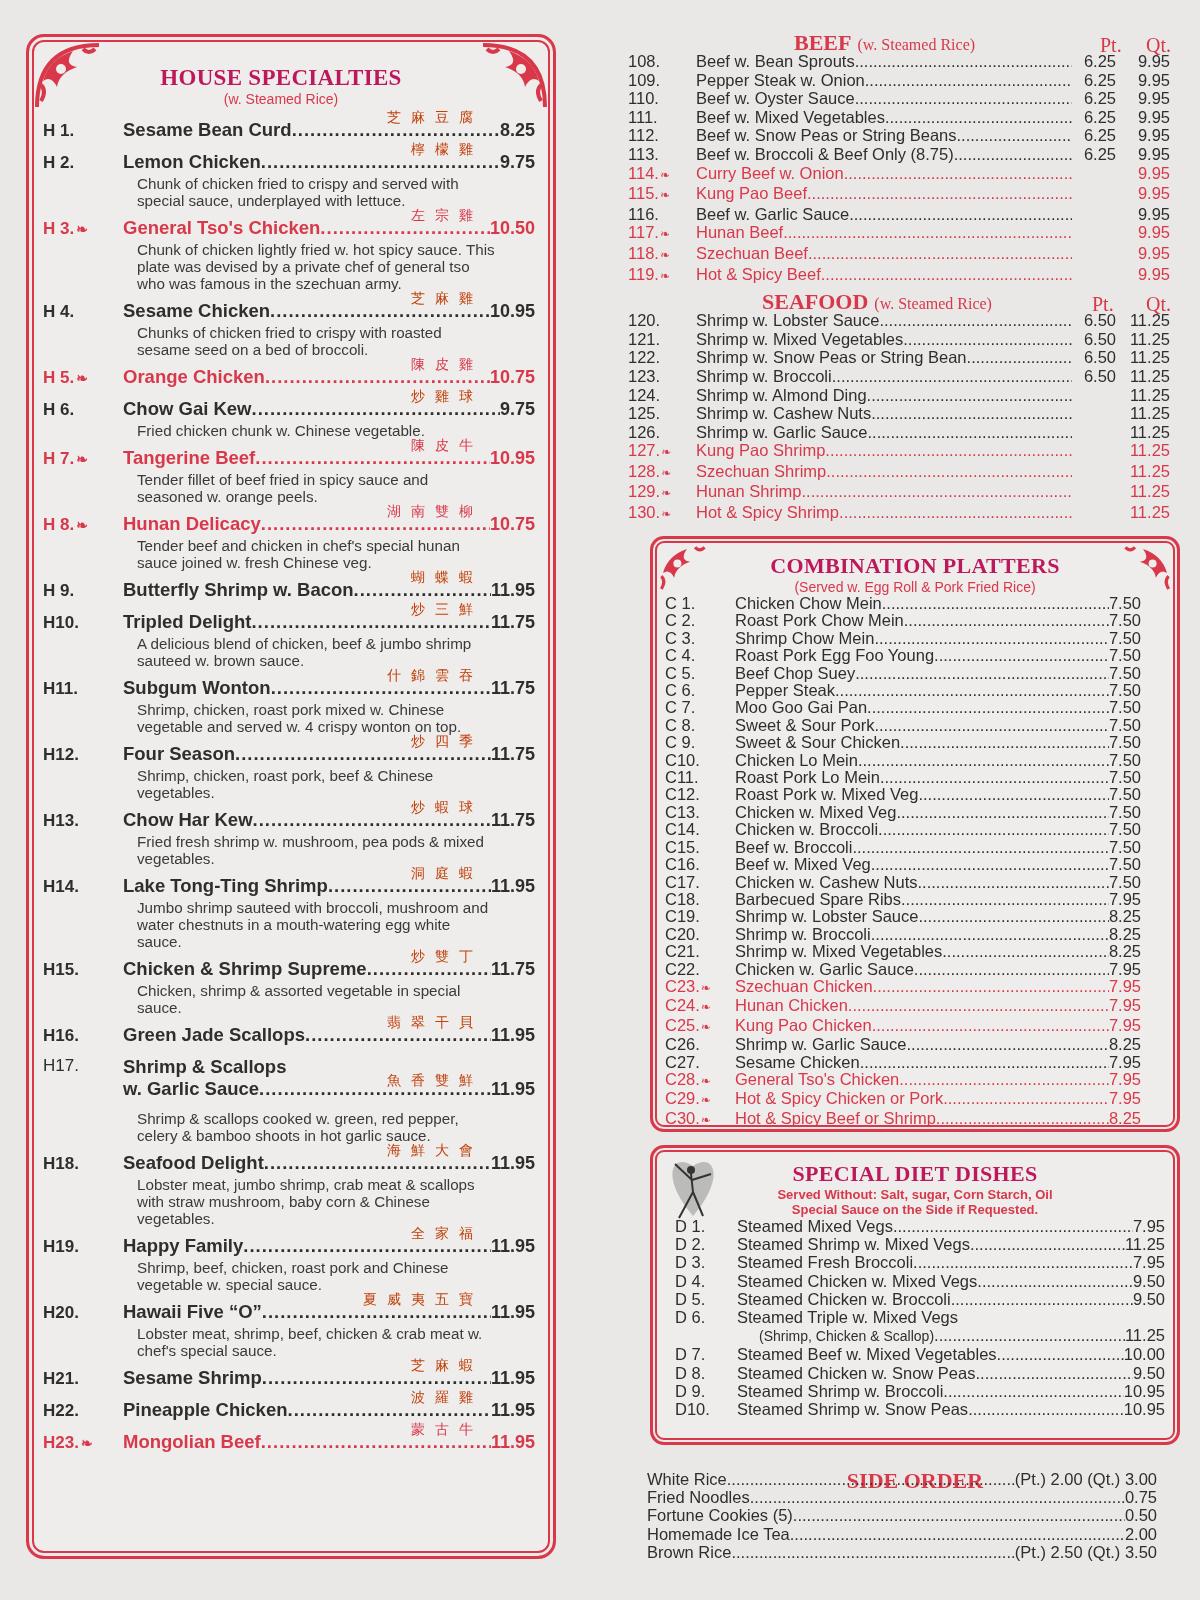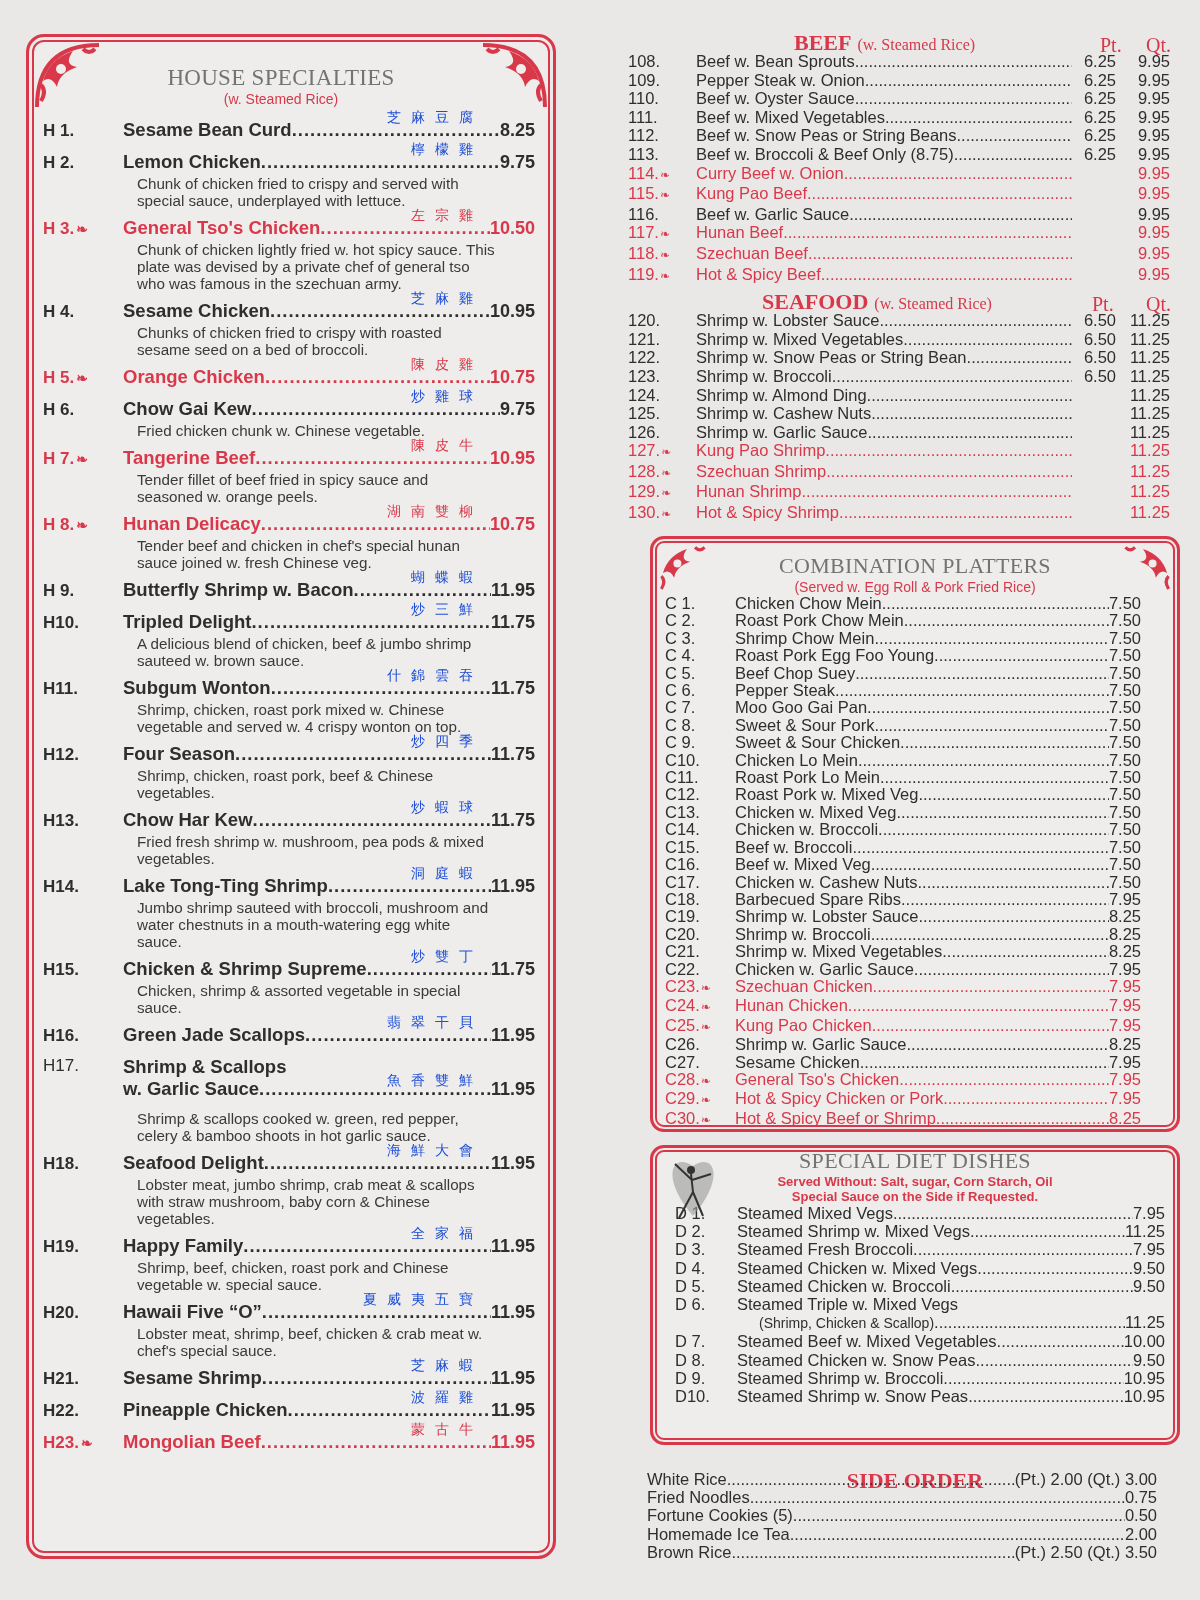--- a/index.html
+++ b/index.html
@@ -18,38 +18,38 @@
     box-shadow: inset 0 0 0 3px #ebeae8, inset 0 0 0 5px #d8384a;
     background: #eeedeb;
   }
   .corner {
     position: absolute; width: 70px; height: 70px; color: #d8384a;
   }
   .corner svg { width: 100%; height: 100%; }
   .corner.tl { left: 4px; top: 4px; }
   .corner.tr { right: 4px; top: 4px; transform: scaleX(-1); }
   .panel-title {
-    font-family: "Liberation Serif", serif; font-weight: normal;
-    font-size: 23px; color: #737373; text-align: center; letter-spacing: 0.3px;
+    font-family: "Liberation Serif", serif; font-weight: bold;
+    font-size: 23px; color: #be185d; text-align: center; letter-spacing: 0.3px;
   }
   .panel-sub { font-size: 14px; color: #d8384a; text-align: center; }
   .house-panel .panel-title { margin-top: 28px; padding-right: 20px; }
   .house-panel .panel-sub { padding-right: 20px; margin-bottom: 4px; }
 
   .h-item { position: relative; padding-left: 14px; padding-right: 18px; }
   .h-line { display: flex; align-items: baseline; font-weight: bold; font-size: 18.5px; height: 32px; padding-top: 8px; }
   .h-num { width: 80px; flex: 0 0 80px; font-size: 17px; display: flex; align-items: baseline; }
   .h-num .pep { margin-left: 2px; font-size: 14px; }
   .h-name { white-space: nowrap; }
   .h-dots { flex: 1; overflow: hidden; white-space: nowrap; letter-spacing: 1px; position: relative; }
   .h-dots::after { content: "........................................................................................................................"; }
   .h-price { white-space: nowrap; font-size: 18px; }
   .h-cn {
     position: absolute; right: 70px; top: -2px; font-family: "DejaVu Serif", serif;
-    font-size: 14px; font-weight: normal; letter-spacing: 10px; color: #1d4ed8;
+    font-size: 14px; font-weight: normal; letter-spacing: 10px; color: #c2410c;
   }
   .h-item.red .h-cn, .h-item.red .h-line { color: #d8384a; }
   .h-desc { padding-left: 94px; padding-right: 40px; font-size: 15.2px; line-height: 17px; color: #3a3a3a; }
   .h-line-a { font-weight: bold; font-size: 18.5px; padding-left: 80px; padding-top: 8px; }
 
   
   .right { position: absolute; left: 630px; top: 30px; width: 540px; }
   .sec-head { display: flex; align-items: baseline; height: 22px; text-align: center; }
   .sec-title { font-family: "Liberation Serif", serif; font-weight: bold; font-size: 22px; color: #d8384a; }
   .sec-note { font-family: "Liberation Serif", serif; font-size: 16px; color: #d8384a; margin-left: 6px; }
@@ -68,21 +68,21 @@
   .combo-panel, .diet-panel {
     position: absolute; border: 3px solid #d8384a; border-radius: 14px;
     box-shadow: inset 0 0 0 2px #ebeae8, inset 0 0 0 4px #d8384a; background: #eeedeb;
   }
   .combo-panel { left: 650px; top: 536px; width: 530px; height: 596px; }
   .diet-panel { left: 650px; top: 1145px; width: 530px; height: 300px; }
   .combo-panel .panel-title { margin-top: 14px; font-size: 22px; }
   .combo-panel .panel-sub { font-size: 14px; margin-bottom: 0; }
   .combo-list { padding-left: 12px; padding-right: 36px; font-size: 16.5px; line-height: 17.4px; }
   .combo-list .num { width: 70px; flex: 0 0 70px; }
-  .diet-panel .panel-title { margin-top: 0; font-size: 22px; }
+  .diet-panel .panel-title { margin-top: 13px; font-size: 22px; }
   .diet-panel .panel-sub { font-size: 13px; font-weight: bold; line-height: 15px; }
   .diet-list { padding-left: 22px; padding-right: 12px; font-size: 16.5px; line-height: 18.2px; }
   .diet-list .num { width: 62px; flex: 0 0 62px; }
   .diet-sub { padding-left: 84px; font-size: 14px; }
   .figure {
     position: absolute; width: 60px; height: 66px;
   }
   .figure.left { left: 10px; top: 8px; }
 
   .side-title {

